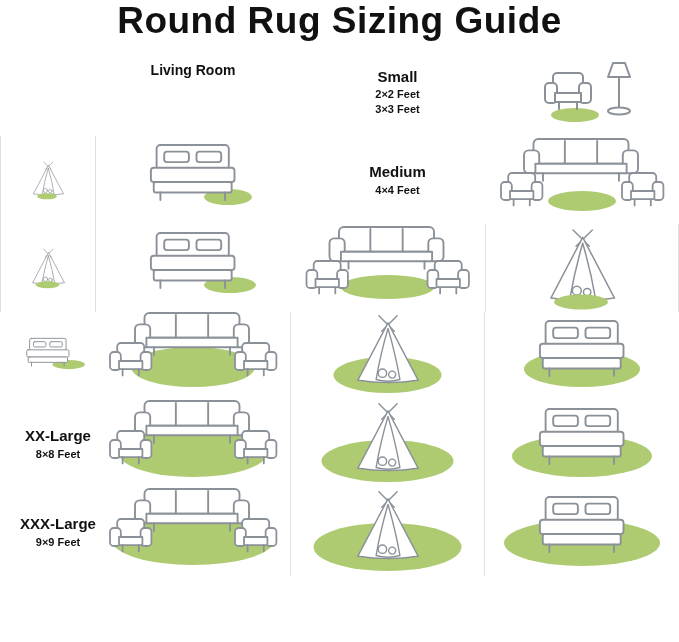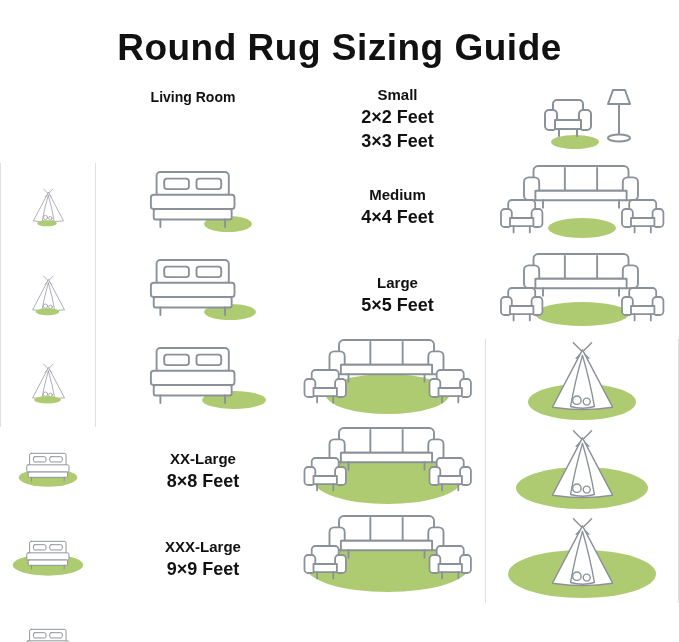--- a/index.html
+++ b/index.html
@@ -4,39 +4,39 @@
 <style>
   * { margin:0; padding:0; box-sizing:border-box; }
   html,body { background:#fff; }
   body {
     width:679px; height:642px; overflow:hidden;
     font-family:"Liberation Sans", sans-serif;
     color:#111;
   }
   .title {
     text-align:center; font-size:37px; font-weight:900;
-    letter-spacing:.5px; padding:27px 0 6px;
+    letter-spacing:.5px; padding:0 0 6px;
   }
   .grid {
     display:grid;
     grid-template-columns:96px 194px 195px 194px;
     grid-auto-rows:88px;
   }
   .hcell {
     height:44px; display:flex; align-items:center; justify-content:center;
     font-size:14px; font-weight:800;
   }
   .grid > .hcell { grid-row:1; }
   .sep { border-left:1px solid #e0e0e0; border-right:1px solid #e0e0e0; }
   .row-label {
     display:flex; flex-direction:column; align-items:center; justify-content:center;
     text-align:center; line-height:1.35;margin-left:20px;
   }
   .row-name { font-size:15px; font-weight:800; }
-  .row-dim  { font-size:18px; font-weight:700; }
+  .row-dim  { font-size:11px; font-weight:700; }
   .cell { display:flex; align-items:center; justify-content:center; }
   svg.cell-art { width:100%; height:86px; overflow:visible; }
   use {
     stroke:var(--line,#8b9199); fill:#fff; stroke-width:2;
     stroke-linecap:round; stroke-linejoin:round;
   }
   .rug { fill:var(--rug,#aecb72); stroke:none; }
   .defs { position:absolute; width:0; height:0; }
 </style>
 </head>
@@ -138,24 +138,20 @@
         <ellipse class="rug" cx="94" cy="77" rx="24" ry="7"></ellipse>
       </svg>
     </div>
     <div class="cell">
       <svg class="cell-art" viewBox="0 0 190 86">
         <ellipse class="rug" cx="132" cy="60" rx="26" ry="8"></ellipse>
         <use href="#bed" transform="translate(51,8) scale(0.95)"></use>
       </svg>
     </div>
 
-    <div class="row-label">
-      <div class="row-name">Large</div>
-      <div class="row-dim">5×5 Feet</div>
-    </div>
     <div class="cell">
       <svg class="cell-art" viewBox="0 0 190 86">
         <use href="#sofa" transform="translate(37,2) scale(0.95)"></use>
         <ellipse class="rug" cx="95" cy="62" rx="47" ry="12"></ellipse>
         <use href="#armchair" transform="translate(14,36) scale(0.9)"></use>
         <use href="#armchair" transform="translate(135,36) scale(0.9)"></use>
       </svg>
     </div>
     <div class="cell sep">
       <svg class="cell-art" viewBox="0 0 190 86">

